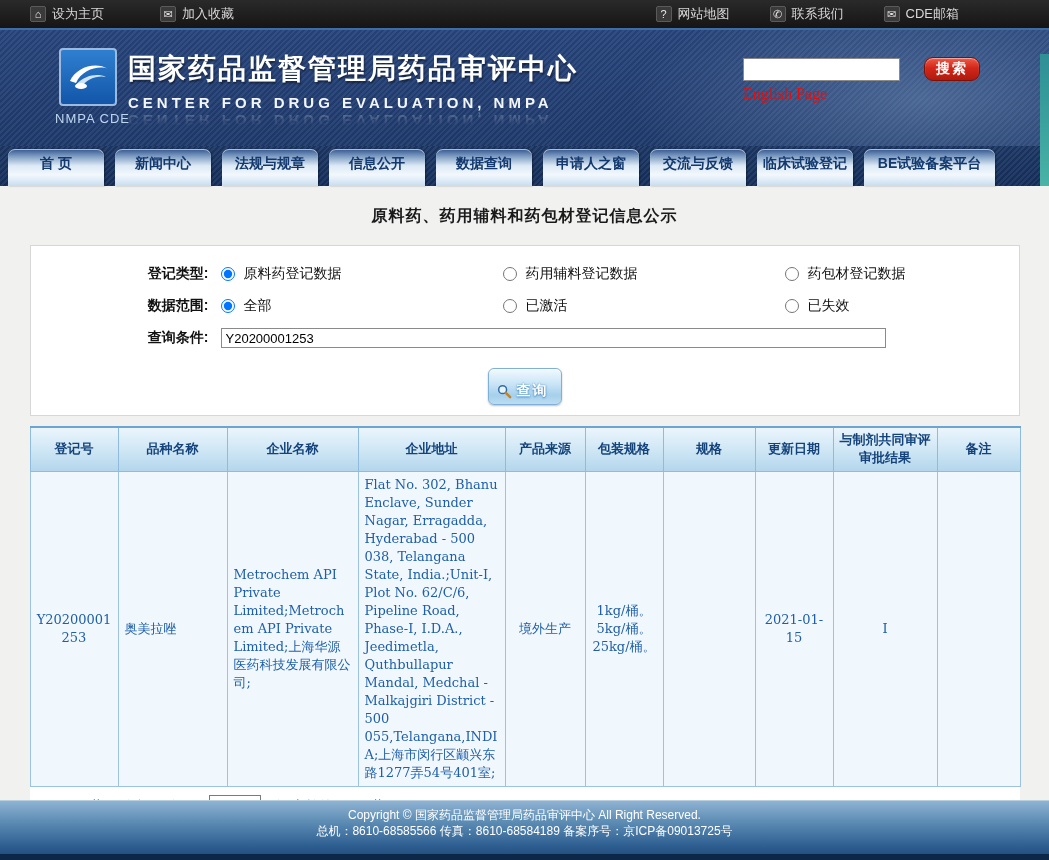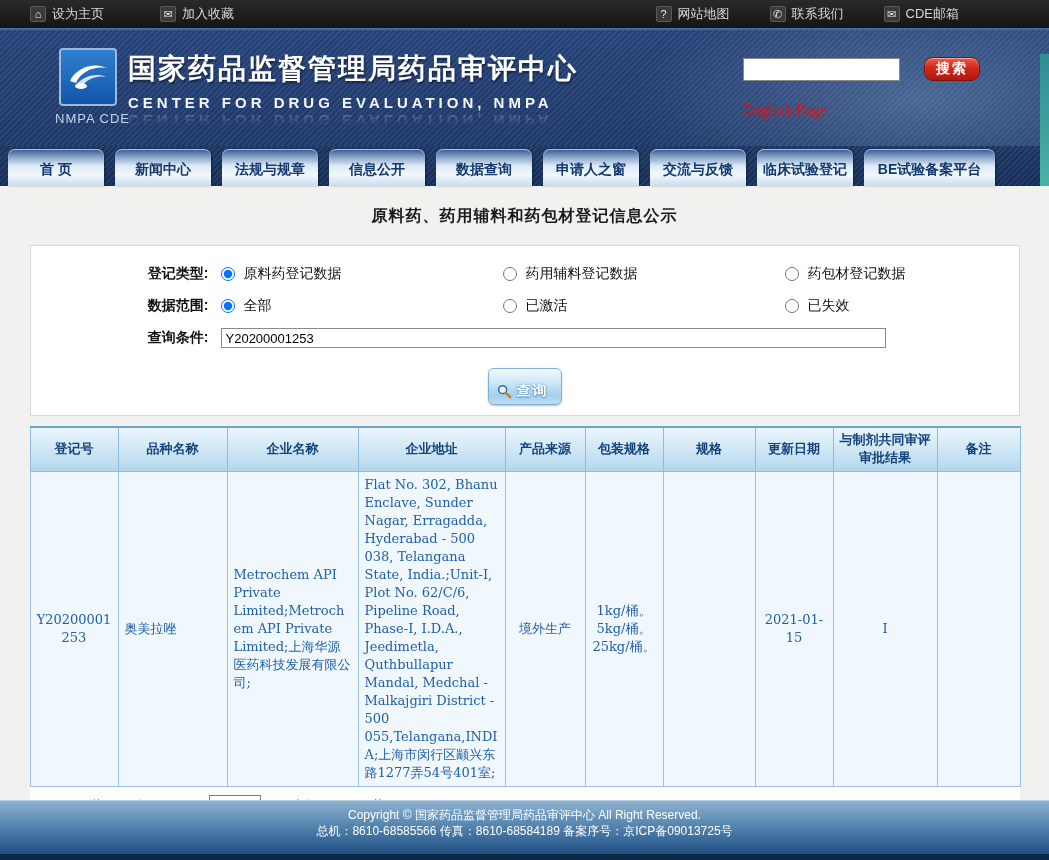--- a/index.html
+++ b/index.html
@@ -54,35 +54,35 @@
   .hdr-search input {
     width:157px; height:23px; border:1px solid #8a8a8a; background:#ffffff;
     font-size:13px; padding:0 4px;
   }
   .btn-search {
     width:56px; height:24px; border:1px solid #7a1208; border-radius:9px;
     background:linear-gradient(180deg,#f05a44,#d2271a 45%,#b01a0e);
     color:#ffffff; font-size:14px; font-weight:bold; letter-spacing:2px;
     cursor:pointer; box-shadow:inset 0 1px 1px rgba(255,255,255,.5);
   }
-  .english-link { font-family:"Liberation Serif", serif; color:#e01010; font-size:16px; margin-top:20px; cursor:pointer; display:inline-block; }
+  .english-link { font-family:"Liberation Serif", serif; color:#e01010; font-size:16px; margin-top:4px; cursor:pointer; display:inline-block; }
   
   .nav {
     height:40px; position:relative; display:flex; gap:11px; padding:3px 0 0 8px;
     background:
       repeating-linear-gradient(135deg, rgba(255,255,255,.05) 0 2px, rgba(0,0,0,.08) 2px 4px),
       linear-gradient(180deg,#1d3867,#16305c);
   }
   .nav-teal { position:absolute; right:0; top:0; width:9px; height:40px; background:#35a49b; }
   .tab {
     width:96px; height:37px; border-radius:7px 7px 0 0; cursor:pointer;
     background:linear-gradient(180deg,#33568d 0%, #7897bf 18%, #dcE9f5 45%, #f2f8fd 70%, #c8ddef 100%);
     box-shadow:inset 0 1px 0 rgba(255,255,255,.6), 1px 0 2px rgba(0,0,0,.35);
     display:flex; align-items:flex-end; justify-content:center;
-    padding-bottom:7px;
+    padding-bottom:13px;
     color:#12386e; font-size:14px; font-weight:bold; white-space:nowrap;
   }
   .tab.wide { width:131px; }
   
   .content { background:#f1f1f0; padding-top:12px; min-height:612px; }
   .page-title { text-align:center; font-size:16px; font-weight:bold; color:#1a1a1a; letter-spacing:1px; margin:8px 0 18px; }
   .form-panel {
     width:990px; margin:0 auto; background:#ffffff; border:1px solid #d7d7d7;
     padding:12px 0 10px;
   }

